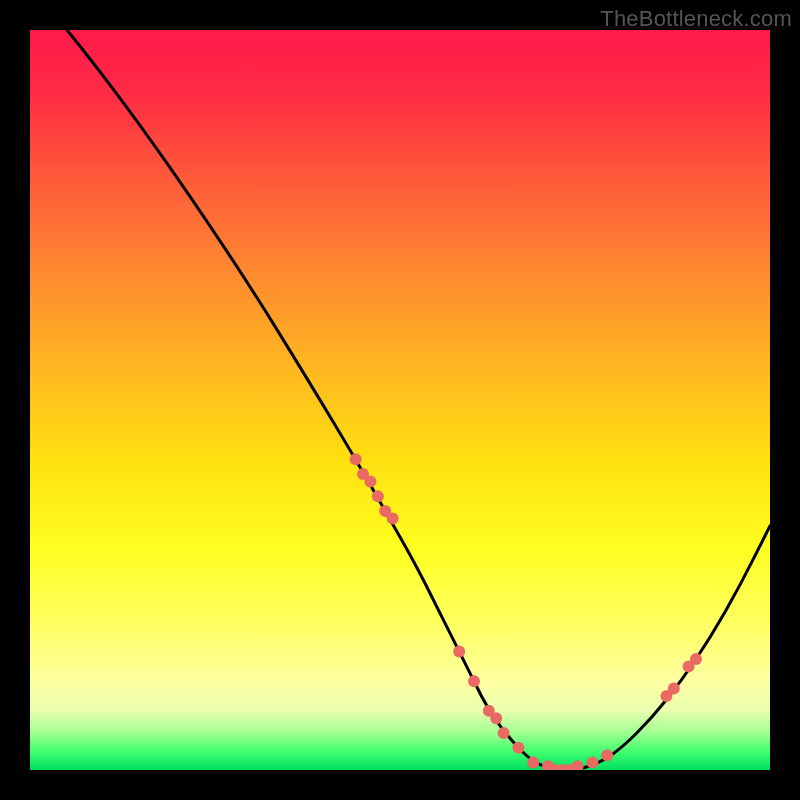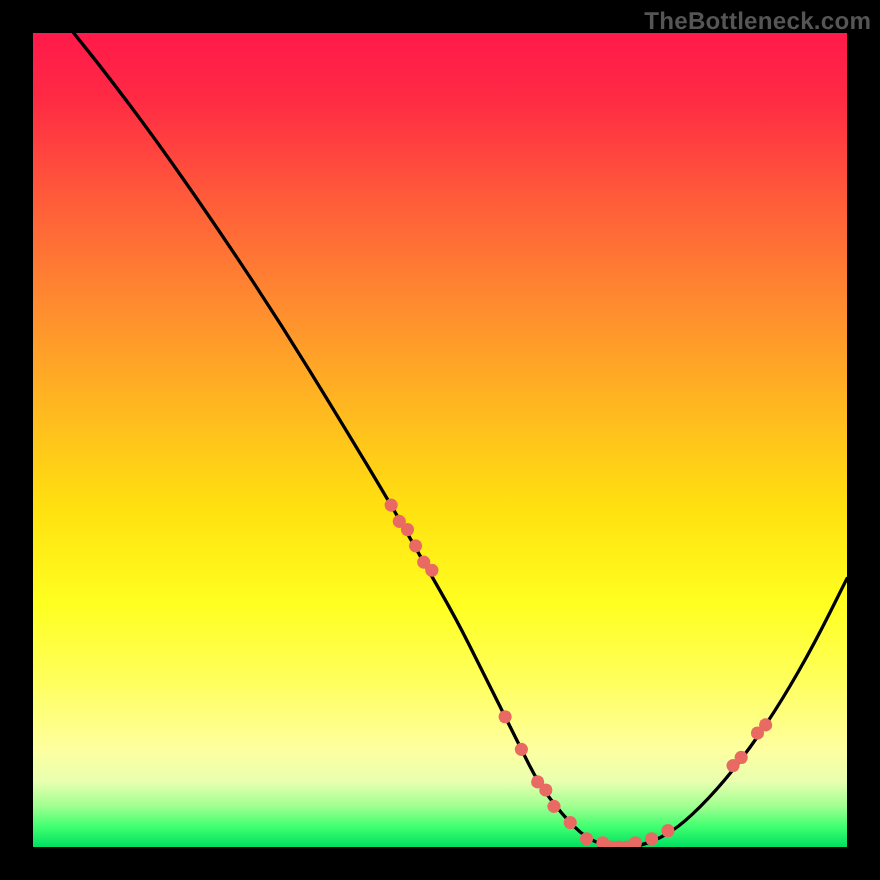--- a/index.html
+++ b/index.html
@@ -10,21 +10,21 @@
     position: relative;
     font-family: Arial, sans-serif;
     overflow: hidden;
   }
   .watermark {
     position: absolute;
     top: 6px;
     right: 8px;
     color: #555;
     font-size: 22px;
-    font-weight: 700;
+    font-weight: 400;
     z-index: 10;
     letter-spacing: 0.2px;
   }
   .plot-area {
     position: absolute;
     left: 30px;
     top: 30px;
     width: 740px;
     height: 740px;
     overflow: hidden;

